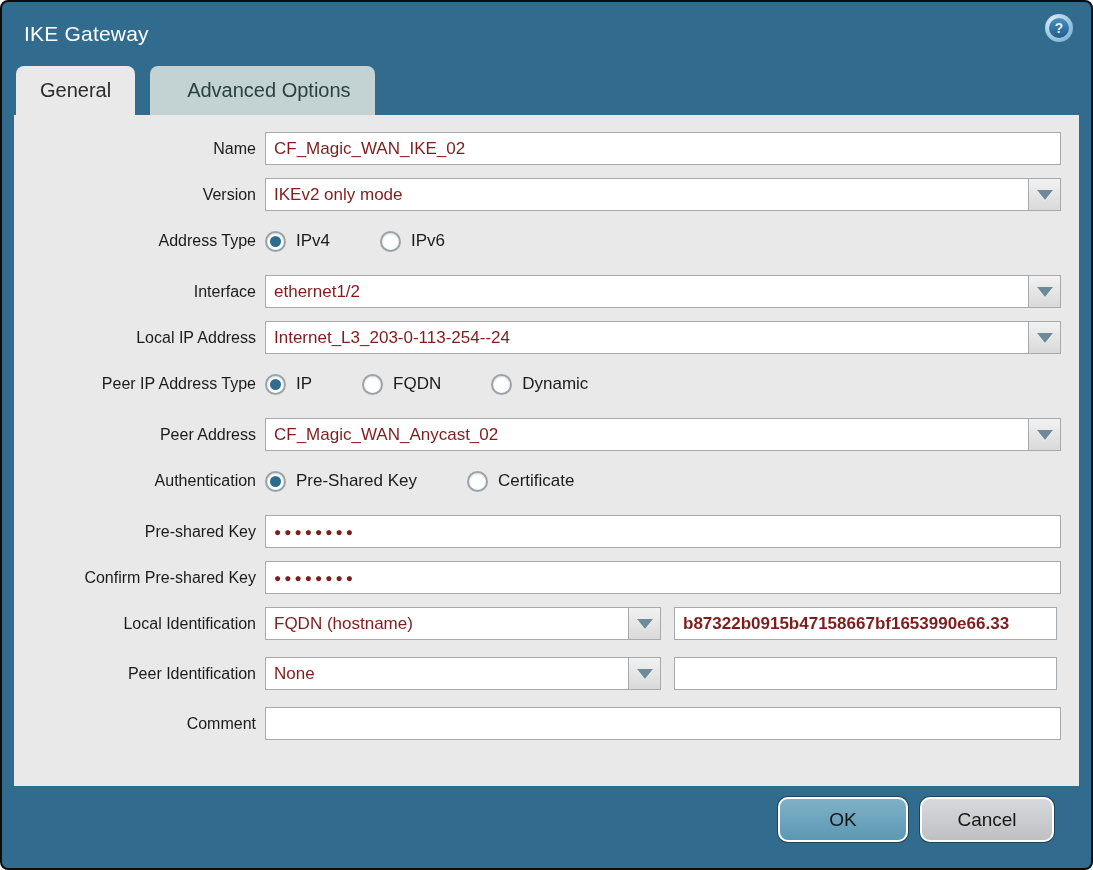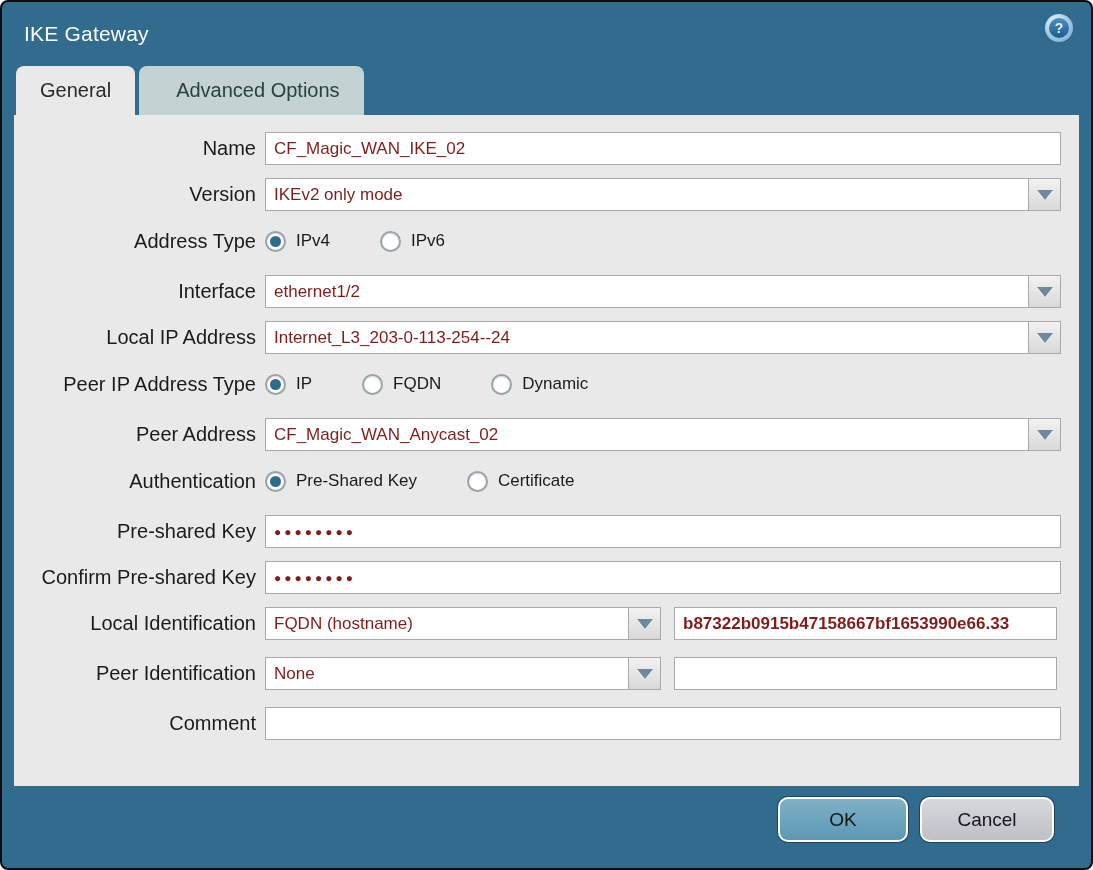--- a/index.html
+++ b/index.html
@@ -39,21 +39,21 @@
   .help-inner {
     width: 20px; height: 20px;
     border-radius: 50%;
     background: linear-gradient(#4a8fc0, #1f5c8d);
     color: #eaf5fc;
     font-size: 14px; font-weight: bold;
     display: flex; align-items: center; justify-content: center;
   }
 
   
-  .tabs { display: flex; gap: 4px; padding-left: 2px; align-items: center; }
+  .tabs { display: flex; gap: 15px; padding-left: 2px; align-items: center; }
   .tab {
     height: 49px;
     display: flex; align-items: center;
     padding: 0 24px;
     border-radius: 8px 8px 0 0;
     font-size: 20px;
     cursor: pointer;
   }
   .tab.active { background: #e9e9e9; color: #2b2b2b; }
   .tab.inactive { background: #c3d2d2; color: #2c3f41; padding-left: 37px; }
@@ -65,21 +65,21 @@
     padding: 17px 18px 0 0;
   }
   .row { display: flex; align-items: center; margin-bottom: 13px; }
   .row.radio-row { margin-top: 4px; margin-bottom: 17px; height: 34px; }
   .row.ident-row { margin-bottom: 17px; }
   .lbl {
     flex: none;
     width: 251px;
     text-align: right;
     padding-right: 9px;
-    font-size: 20px;
+    font-size: 16px;
     color: #1b1b1b;
   }
   .field { flex: 1; display: flex; align-items: center; }
 
   input.txt {
     width: 100%;
     height: 33px;
     border: 1px solid #a7aaad;
     background: #ffffff;
     font-family: "Liberation Sans", sans-serif;

